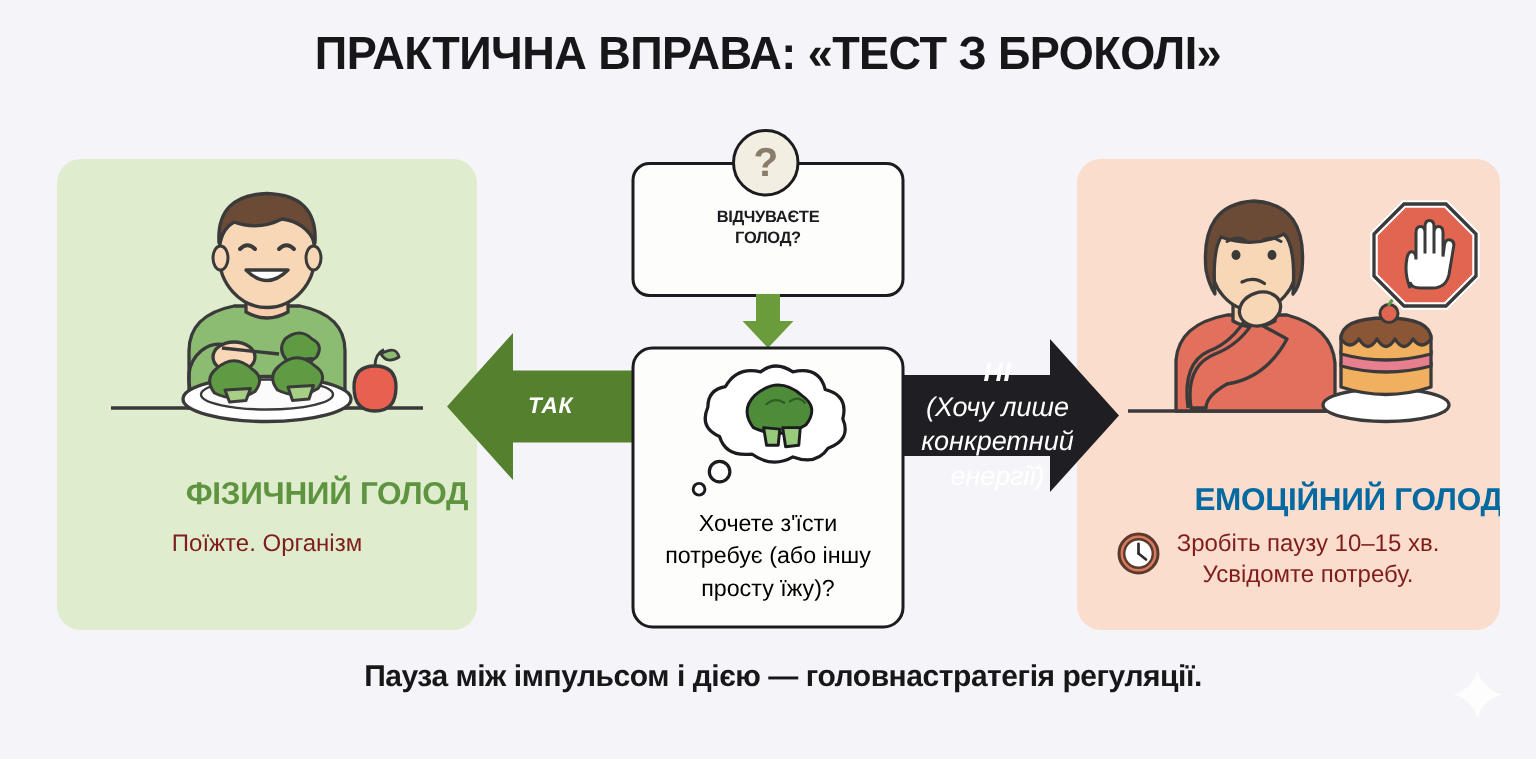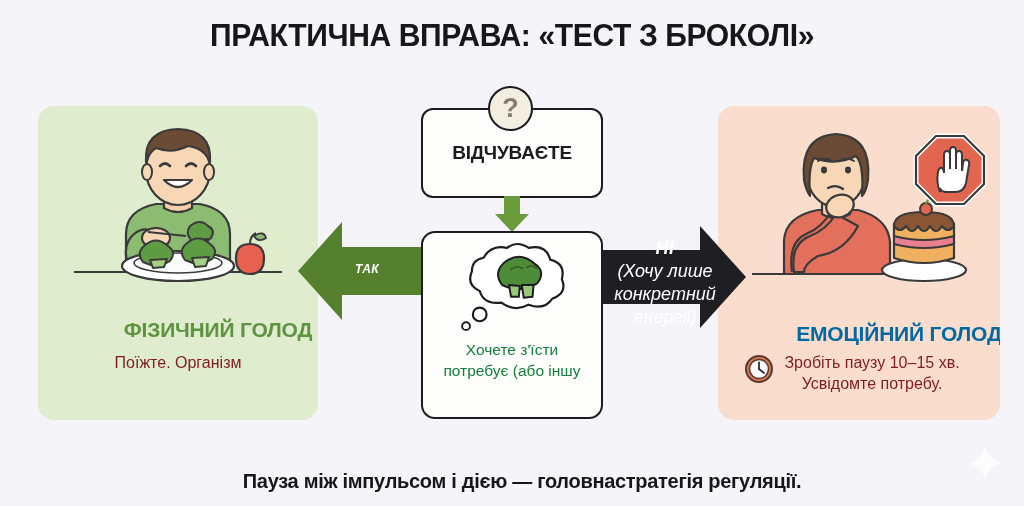--- a/index.html
+++ b/index.html
@@ -105,21 +105,21 @@
     height: 90px;
     background: #fdfdfb;
     border: 2.5px solid #1c1c20;
     border-radius: 12px;
     display: flex;
     align-items: center;
     justify-content: center;
   }
   .qcard-text {
     text-align: center;
-    font-size: 19px;
+    font-size: 11px;
     font-weight: bold;
     line-height: 1.24;
     color: #1c1c20;
     letter-spacing: -0.2px;
   }
 
   .qbadge {
     position: absolute;
     left: 488px;
     top: 86px;
@@ -166,21 +166,21 @@
     height: 100px;
   }
   .acard-text {
     position: absolute;
     top: 106px;
     left: 0;
     width: 100%;
     text-align: center;
     font-size: 15.5px;
     line-height: 1.38;
-    color: #15803d;
+    color: #000000;
   }
 
   
   .arrow-left {
     position: absolute;
     left: 298px;
     top: 214px;
     width: 134px;
     height: 114px;
     z-index: 2;
@@ -197,21 +197,21 @@
     position: absolute;
     color: #ffffff;
     text-align: center;
     pointer-events: none;
     font-style: italic;
   }
   .label-tak {
     left: 322px;
     top: 262px;
     width: 90px;
-    font-size: 12px;
+    font-size: 15px;
     font-weight: bold;
     letter-spacing: 0.4px;
     z-index: 4;
   }
   .label-ni-wrap {
     left: 608px;
     top: 239px;
     width: 114px;
     z-index: 4;
   }
@@ -223,21 +223,21 @@
   }
   .label-ni-sub {
     font-size: 18px;
     line-height: 1.18;
     margin-top: 2px;
   }
 
   
   .caption {
     position: absolute;
-    top: 470px;
+    top: 440px;
     left: 0;
     width: 1024px;
     text-align: center;
     font-size: 20px;
     font-weight: bold;
     color: #17171a;
     letter-spacing: -0.3px;
     padding-left: 20px;
   }
 
@@ -382,20 +382,21 @@
   <div class="label-ni-sub">(Хочу лише</div>
   <div class="label-ni-sub">конкретний</div>
   <div class="label-ni-sub">енергії)</div>
 </div>
 
 <div class="qbadge">?</div>
 
 <div class="qcard">
   <div class="qcard-text">
     <div>ВІДЧУВАЄТЕ</div>
+    <div>ГОЛОД?</div>
   </div>
 </div>
 
 <svg class="down-connector" viewBox="0 0 34 36">
   <polygon points="9,0 25,0 25,18 34,18 17,36 0,18 9,18" fill="#6b9c3c"></polygon>
 </svg>
 
 <div class="acard">
   <svg class="acard-illo" viewBox="0 0 182 100">
     <path d="M62 18 Q70 4 86 8 Q96 0 108 8 Q126 4 130 20 Q146 24 142 40 Q148 54 132 60 Q124 72 108 66 Q94 74 80 64 Q62 66 58 52 Q44 46 50 32 Q50 20 62 18 Z" fill="#ffffff" stroke="#1c1c20" stroke-width="2.2" stroke-linejoin="round"></path>
@@ -405,20 +406,21 @@
     <path d="M106 28 q6 -4 10 1" fill="none" stroke="#2f5c22" stroke-width="1.6" stroke-linecap="round"></path>
     <path d="M88 46 l2 12 l8 0 l1 -11 Z" fill="#97c97a" stroke="#1c1c20" stroke-width="2" stroke-linejoin="round"></path>
     <path d="M101 46 l2 13 l9 -1 l1 -12 Z" fill="#97c97a" stroke="#1c1c20" stroke-width="2" stroke-linejoin="round"></path>
 
     <circle cx="58" cy="76" r="7" fill="#ffffff" stroke="#1c1c20" stroke-width="2.2"></circle>
     <circle cx="44" cy="88" r="4" fill="#ffffff" stroke="#1c1c20" stroke-width="2"></circle>
   </svg>
   <div class="acard-text">
     <div>Хочете з'їсти</div>
     <div>потребує (або іншу</div>
+    <div>просту їжу)?</div>
   </div>
 </div>
 
 <div class="caption">Пауза між імпульсом і дією — головнастратегія регуляції.</div>
 
 <svg class="sparkle" viewBox="0 0 34 34">
   <path d="M17 1 Q20 13 33 17 Q20 21 17 33 Q14 21 1 17 Q14 13 17 1 Z" fill="#ffffff"></path>
 </svg>
 
 </body></html>

